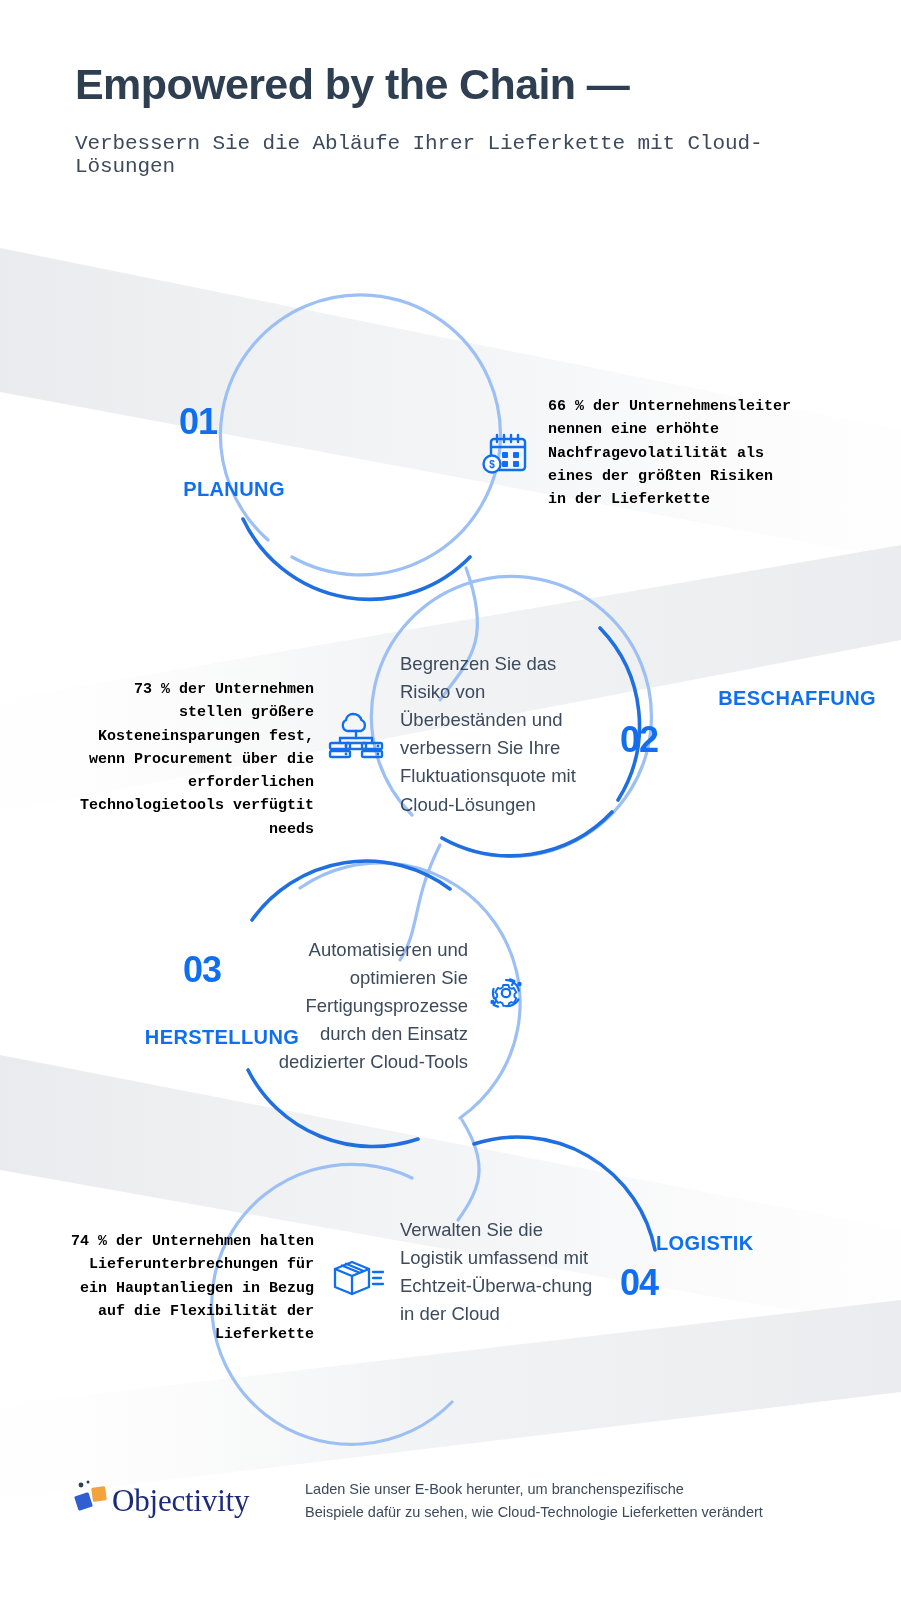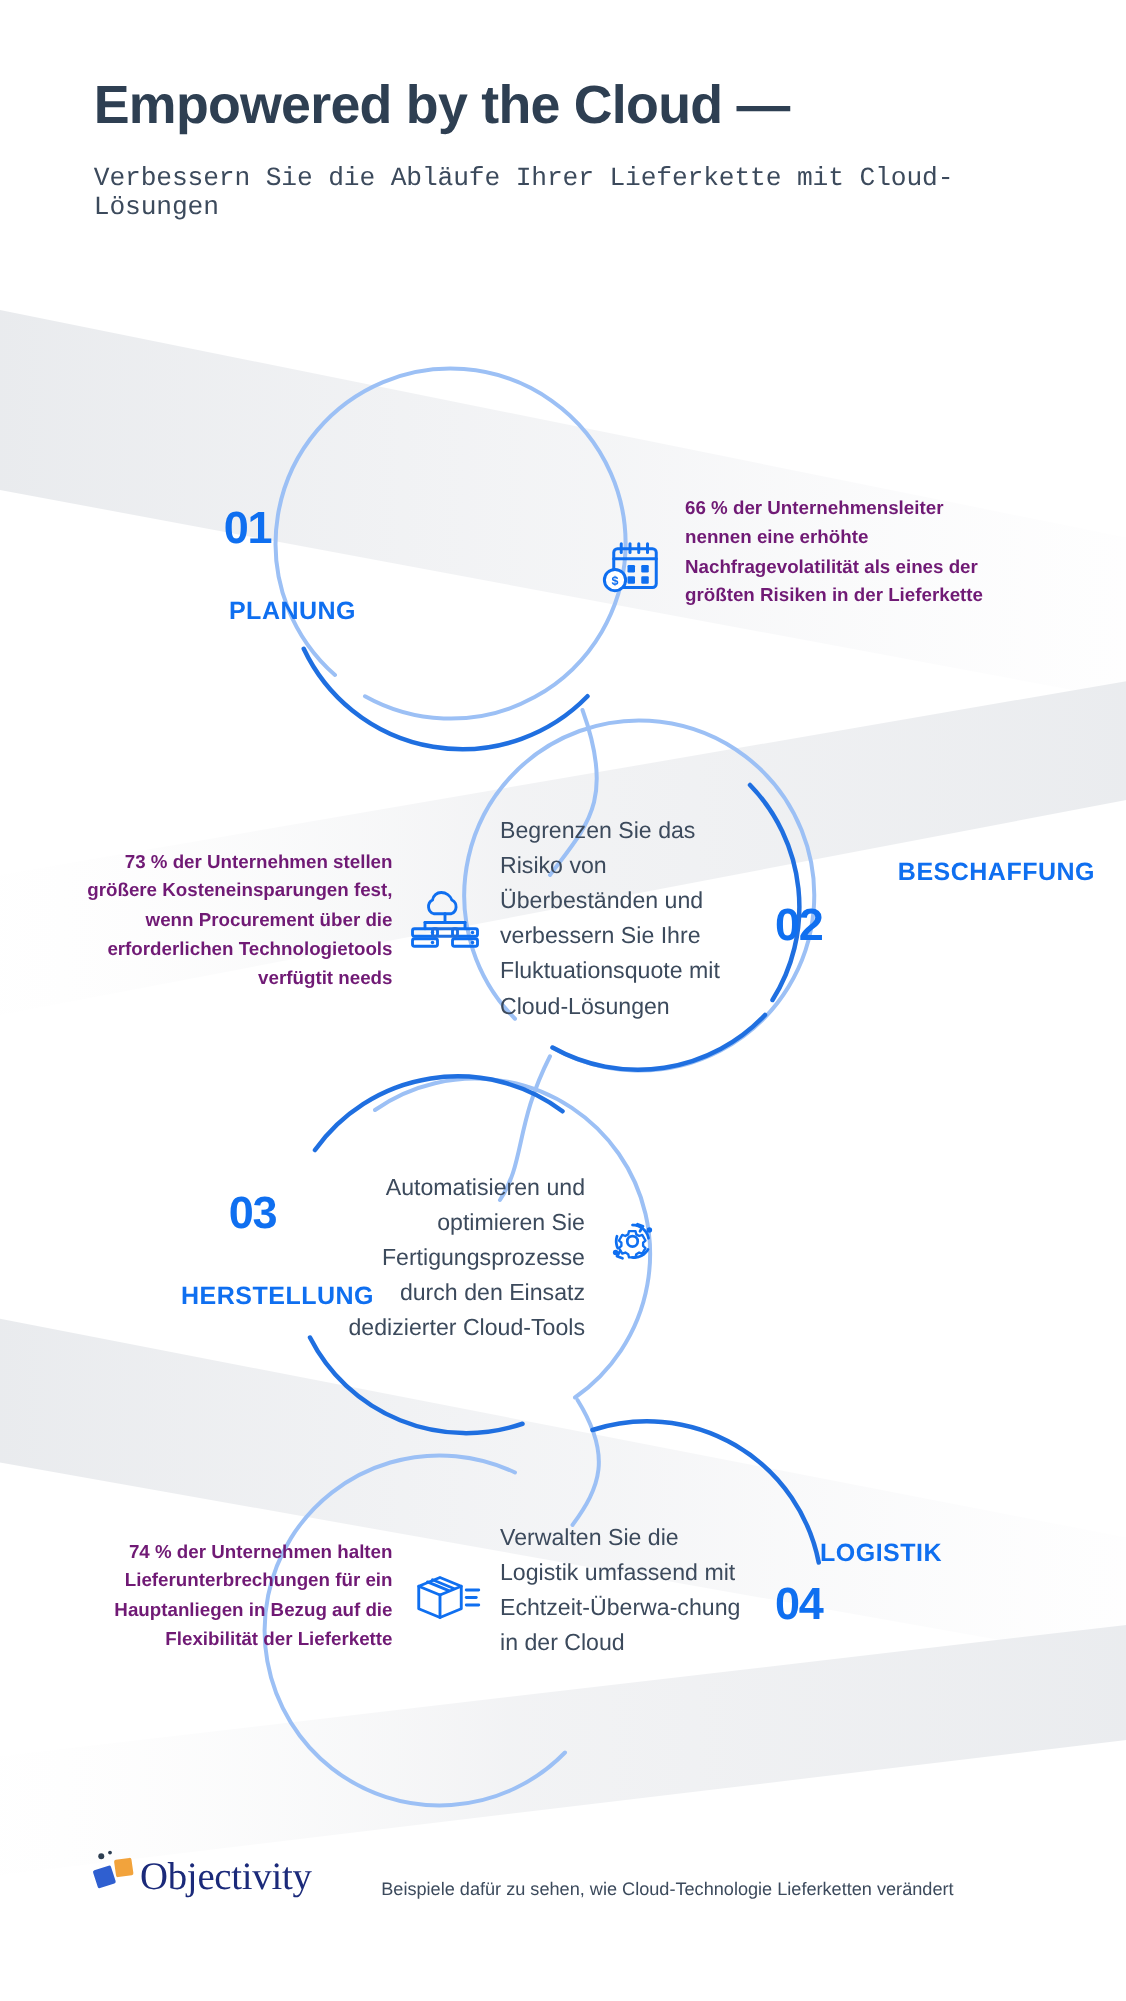--- a/index.html
+++ b/index.html
@@ -38,22 +38,23 @@
   }
   .step-label{
     position:absolute;color:#0f6ff0;font-weight:bold;
     font-size:20px;letter-spacing:0.4px;margin-left:36px;
   }
   .step-body{
     position:absolute;color:#3c4a5c;font-size:18.5px;line-height:1.52;
     font-weight:400;
   }
   .stat{
-    position:absolute;color:#701a75;font-size:15px;line-height:1.55;
+    position:absolute;color:#000000;font-size:15px;line-height:1.55;
     font-weight:bold;
+    font-family:Liberation Mono, monospace;
   }
   .ta-r{text-align:right;}
   .ta-l{text-align:left;}
   .ta-c{text-align:center;}
 
   
   .icon-box{position:absolute;z-index:7;}
 
   
   .footer{position:absolute;left:0;top:1470px;width:901px;z-index:8;}
@@ -86,21 +87,21 @@
       </linearGradient>
     </defs>
     <polygon points="0,248 901,430 901,560 0,392" fill="url(#bandA)"></polygon>
     <polygon points="0,700 901,545 901,640 0,812" fill="url(#bandB)"></polygon>
     <polygon points="0,1055 901,1230 901,1330 0,1170" fill="url(#bandA)"></polygon>
     <polygon points="0,1405 901,1300 901,1392 0,1500" fill="url(#bandB)"></polygon>
   </svg>
 
   <div class="header">
     <h1 class="title">
-      <span>Empowered by the Cloud —</span><br>
+      <span>Empowered by the Chain —</span><br>
     </h1>
     <p class="subtitle">Verbessern Sie die Abläufe Ihrer Lieferkette mit Cloud-Lösungen</p>
   </div>
 
   <svg id="chain" viewBox="0 0 901 1601">
 
     <g>
       <path d="M 268 540 A 140 140 0 1 1 292 557" fill="none" stroke="#9cc0f5" stroke-width="3.2" stroke-linecap="round"></path>
       <path d="M 243 519 A 140 140 0 0 0 470 557" fill="none" stroke="#1f6fe0" stroke-width="3.6" stroke-linecap="round"></path>
     </g>
@@ -236,18 +237,18 @@
     <div class="logo-wrap">
       <svg width="40" height="44" viewBox="0 0 40 44">
         <rect x="4" y="16" width="15" height="15" rx="1.5" fill="#2f5fd0" transform="rotate(-18 11.5 23.5)"></rect>
         <rect x="20" y="9" width="14" height="14" rx="1.5" fill="#f2a33c" transform="rotate(-8 27 16)"></rect>
         <circle cx="9" cy="7" r="2.4" fill="#2e3f52"></circle>
         <circle cx="16" cy="4" r="1.5" fill="#2e3f52"></circle>
       </svg>
       <span class="logo-text">Objectivity</span>
     </div>
     <div class="footer-text">
-      <br>
+      <span>Laden Sie unser E-Book herunter, um branchenspezifische</span><br>
       <span>Beispiele dafür zu sehen, wie Cloud-Technologie Lieferketten verändert</span>
     </div>
   </div>
 
 </div>
 
 </body></html>

